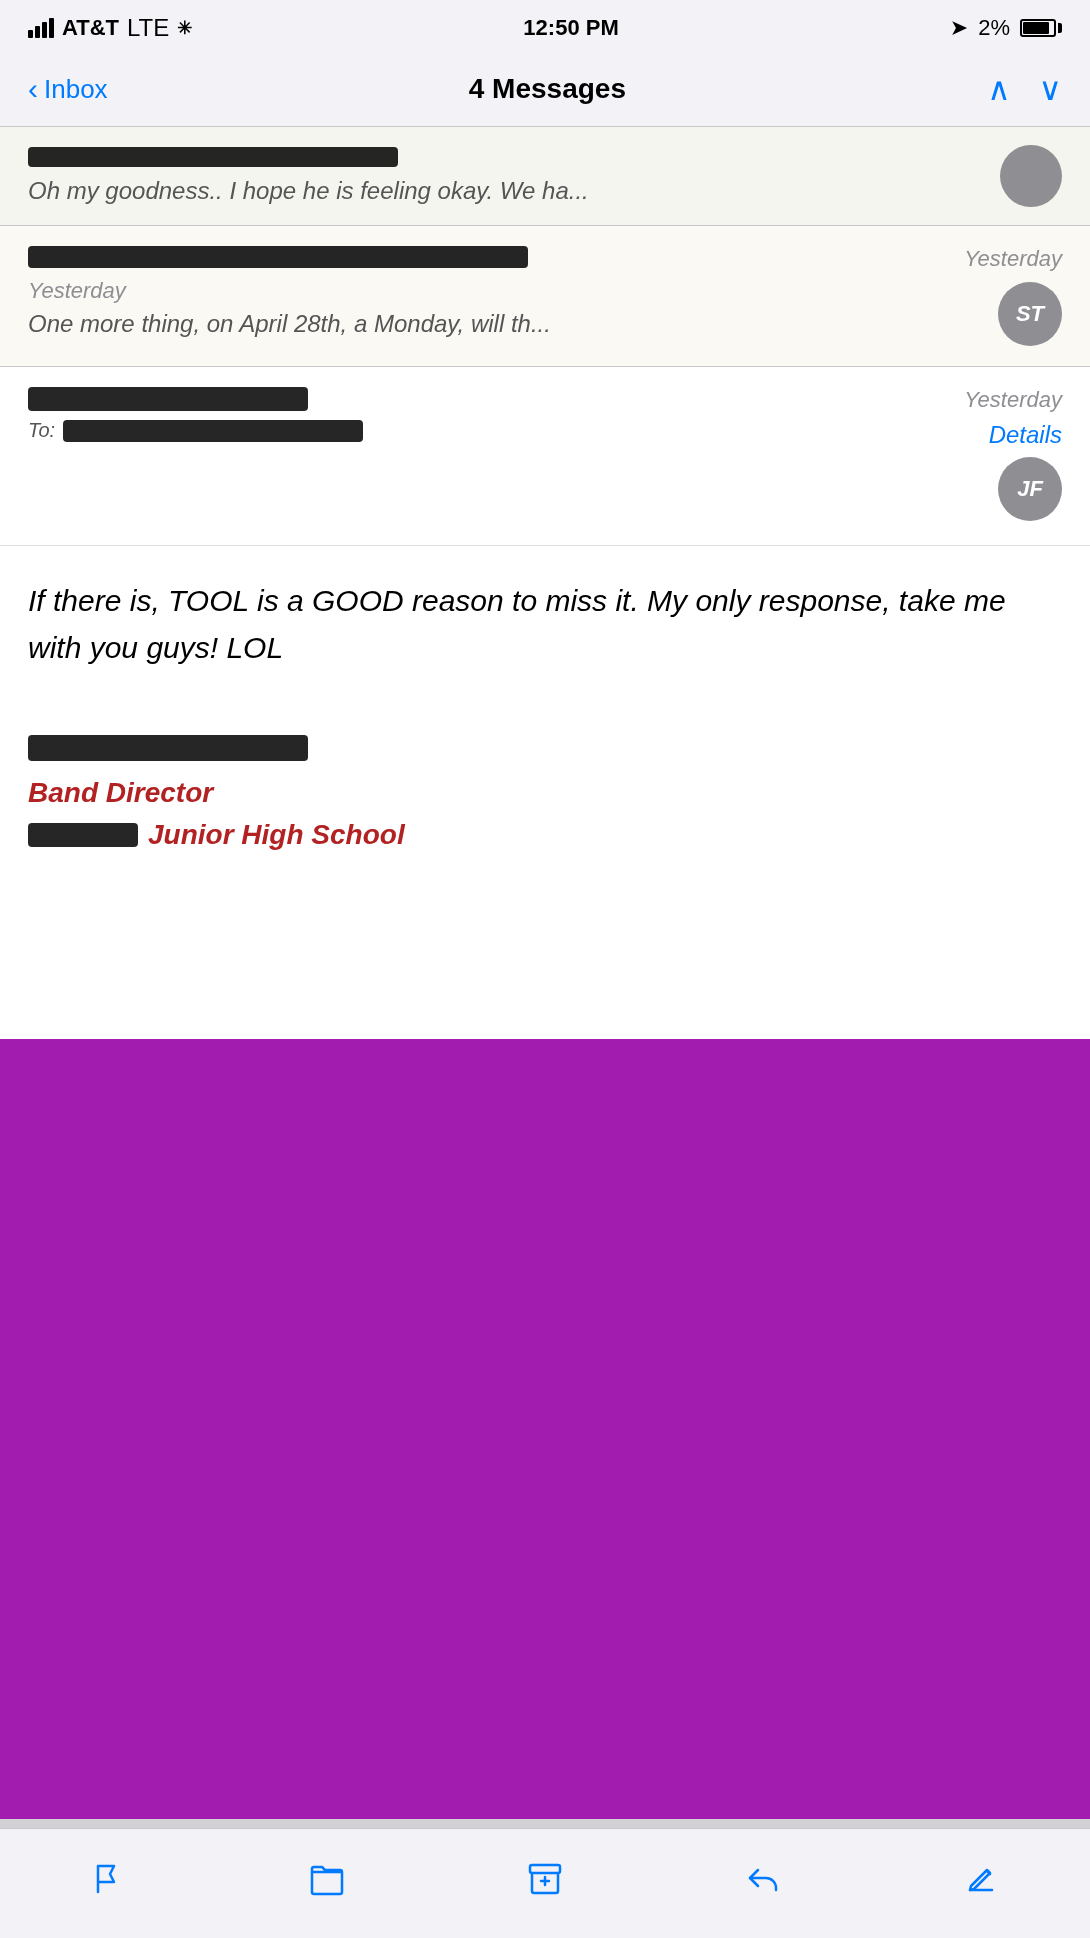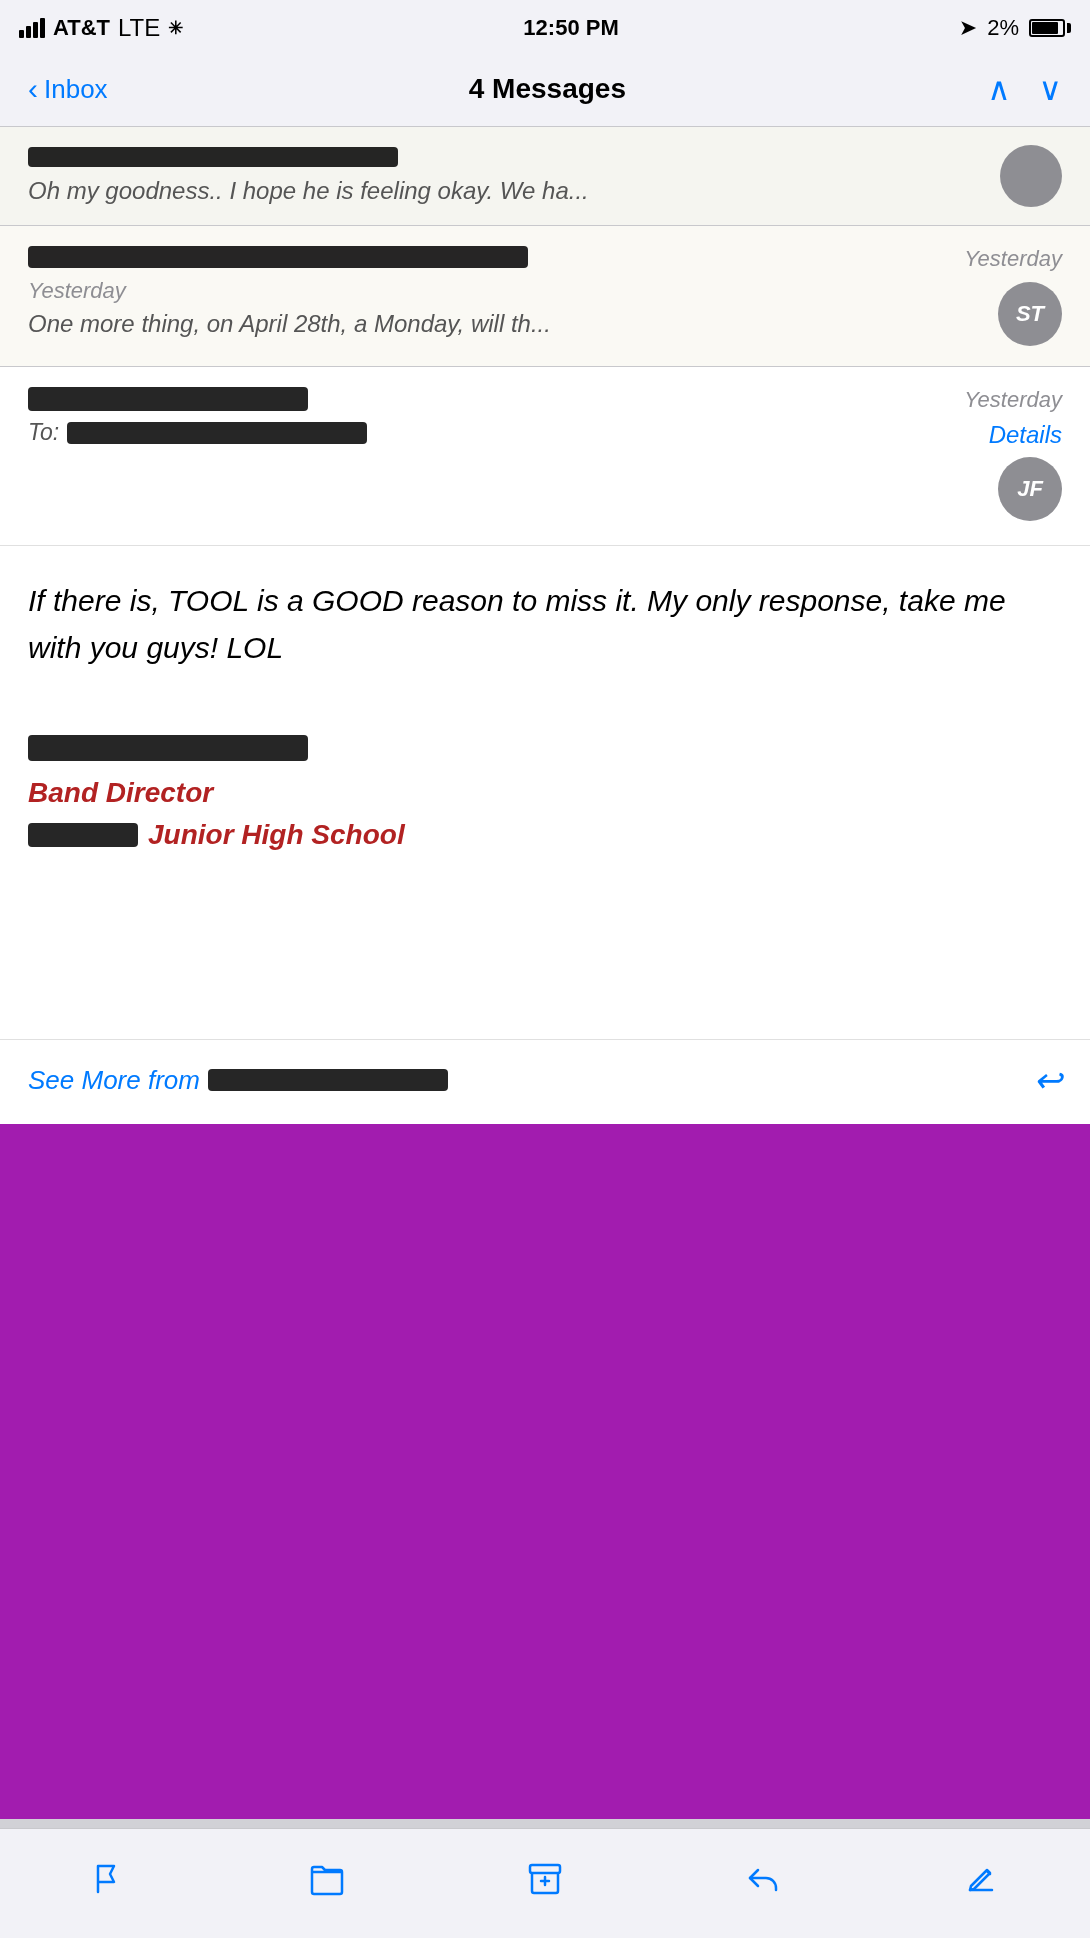--- a/index.html
+++ b/index.html
@@ -12,21 +12,21 @@
       font-family: -apple-system, 'Helvetica Neue', Arial, sans-serif;
       overflow-x: hidden;
     }
 
     
     .status-bar {
       display: flex;
       justify-content: space-between;
       align-items: center;
       background: #f2f2f7;
-      padding: 12px 19px;
+      padding: 12px 28px;
       height: 56px;
     }
     .status-left {
       display: flex;
       align-items: center;
       gap: 8px;
       font-size: 22px;
       font-weight: 600;
     }
     .status-center {
@@ -215,21 +215,21 @@
     .redacted-name {
       height: 24px;
       background: rgba(0,0,0,0.85);
       border-radius: 4px;
       width: 280px;
     }
     .email-to-row {
       display: flex;
       align-items: center;
       gap: 8px;
-      font-size: 23px;
+      font-size: 20px;
       color: #000;
     }
     .email-to-label {
       color: #555;
     }
     .redacted-to {
       height: 22px;
       background: rgba(0,0,0,0.85);
       border-radius: 4px;
       width: 300px;
@@ -475,27 +475,20 @@
       <div class="sig-name-redacted"></div>
       <div class="sig-title">Band Director</div>
       <div class="sig-school-row">
         <span class="sig-school-redacted"></span>
         <span class="sig-school-text">Junior High School</span>
       </div>
     </div>
 
     <div style="height: 160px; background: #fff;"></div>
 
-    <div class="see-more-section">
-      <div class="see-more-text">
-        <span class="see-more-from-label">See More from</span>
-        <span class="see-more-name-redacted"></span>
-      </div>
-      <span class="reply-icon">↩</span>
-    </div>
 
   </div>
 
   <div style="height: 110px;"></div>
 </div>
 
 <div class="bottom-toolbar">
   <span class="toolbar-icon">
     <svg width="38" height="38" viewBox="0 0 38 38" fill="none">
       <path d="M8 6v26M8 6h16l-4 8 4 8H8" stroke="#007aff" stroke-width="2.5" stroke-linecap="round" stroke-linejoin="round" fill="none"></path>

